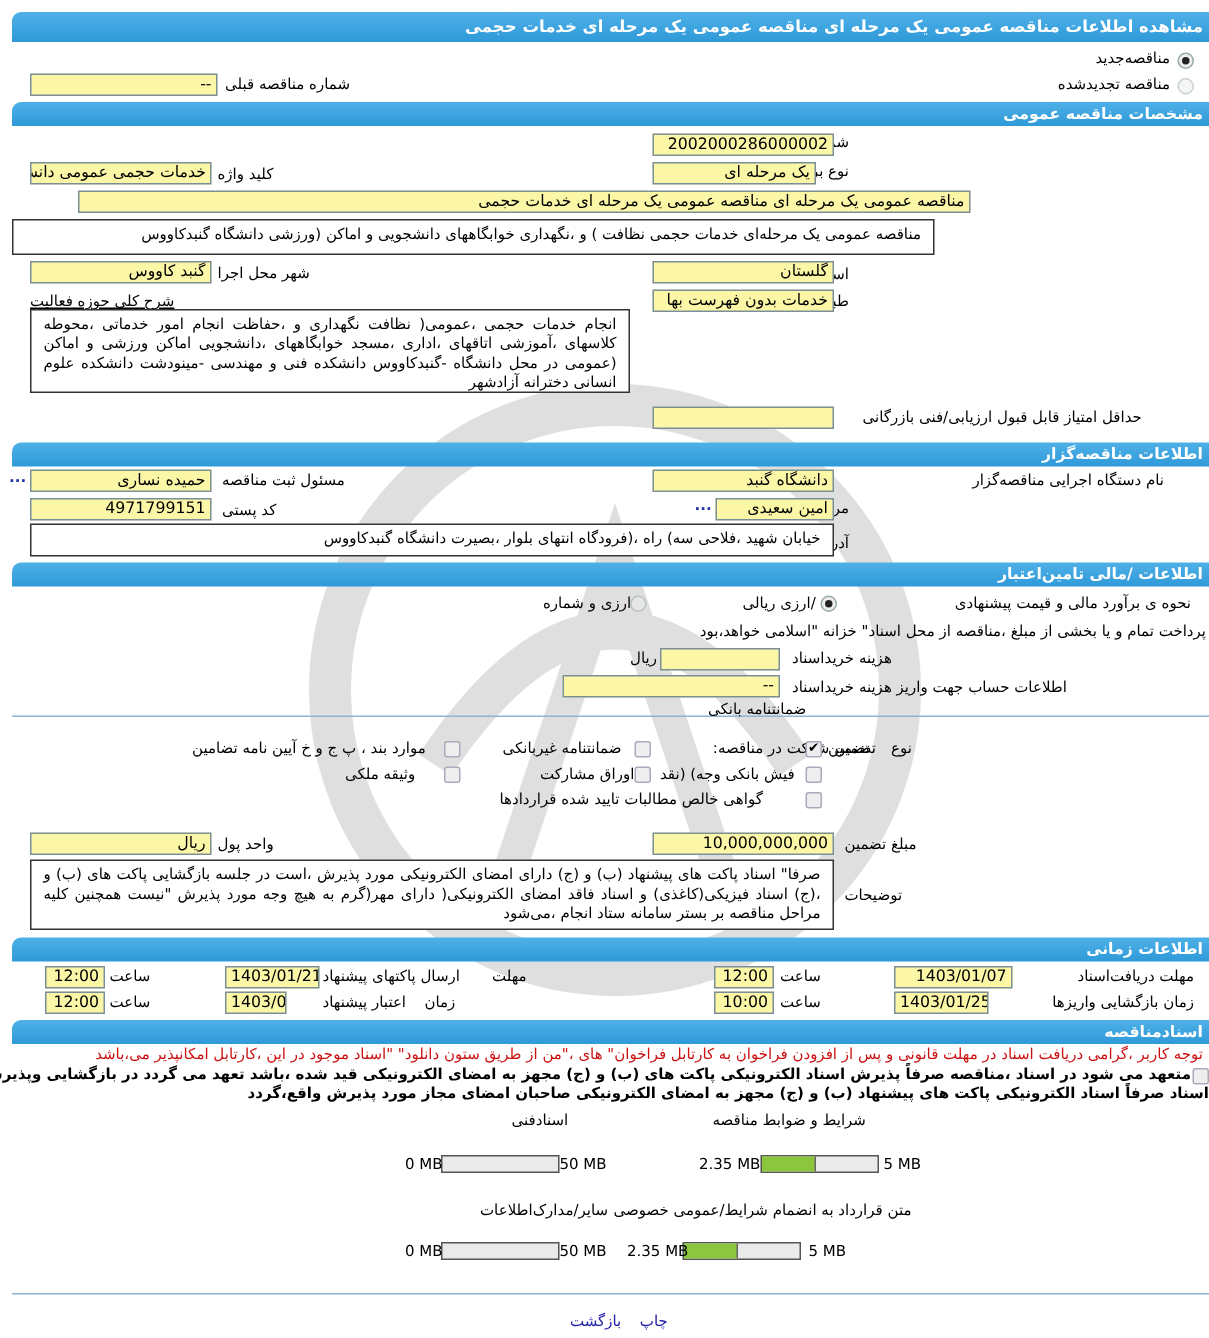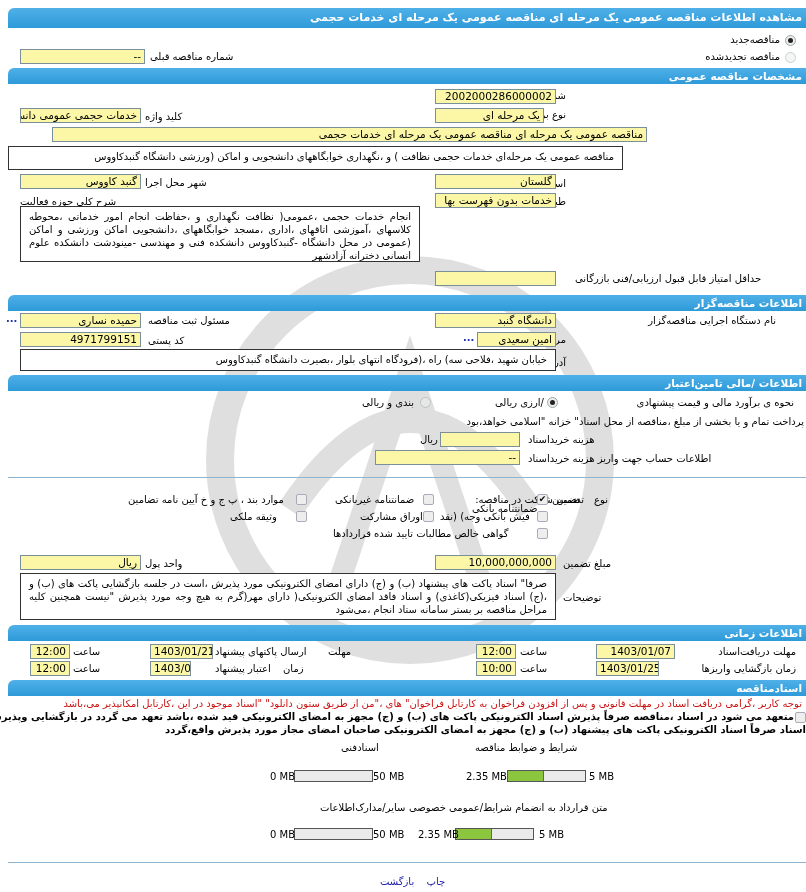--- a/index.html
+++ b/index.html
@@ -121,39 +121,39 @@
 
 <span class="lbl" style="right:240px;top:356px">آدرس</span>
 <div class="box" style="left:20px;top:349px;width:536px;height:22px;white-space:nowrap;line-height:15px;padding-top:2px">خیابان شهید ،فلاحی سه) راه ،(فرودگاه انتهای بلوار ،بصیرت دانشگاه گنبدکاووس</div>
 
 <div class="bar" style="top:375px">اطلاعات /مالی تامین‌اعتبار</div>
 
 <span class="lbl" style="right:12px;top:396px">نحوه ی برآورد مالی و قیمت پیشنهادی</span>
 <span class="radio on" style="left:547px;top:397px"></span>
 <span class="lbl" style="left:495px;top:396px">/ارزی ریالی</span>
 <span class="radio off" style="left:420px;top:397px"></span>
-<span class="lbl" style="left:362px;top:396px">بندی و ریالی</span>
+<span class="lbl" style="left:362px;top:396px">ارزی و شماره</span>
 
 <span class="lbl" style="right:2px;top:415px">پرداخت تمام و یا بخشی از مبلغ ،مناقصه از محل اسناد" خزانه "اسلامی خواهد،بود</span>
 
 <span class="lbl" style="left:528px;top:433px">هزینه خریداسناد</span>
 <div class="fld" style="left:440px;top:432px;width:80px"></div>
 <span class="lbl" style="left:420px;top:433px">ریال</span>
 
 <span class="lbl" style="left:528px;top:452px">اطلاعات حساب جهت واریز هزینه خریداسناد</span>
 <div class="fld" style="left:375px;top:450px;width:145px">--</div>
 
 <div class="sep" style="top:477px"></div>
 
 <span class="lbl" style="right:222px;top:493px">تضمین شرکت در مناقصه:</span>
 <span class="lbl" style="left:594px;top:493px">نوع</span>
 <span class="lbl" style="left:552px;top:493px">تضمین</span>
 
 <span class="chk" style="left:537px;top:494px">✔</span>
-<span class="lbl" style="left:472px;top:502px">ضمانتنامه بانکی</span>
+<span class="lbl" style="left:472px;top:467px">ضمانتنامه بانکی</span>
 <span class="chk" style="left:423px;top:494px"></span>
 <span class="lbl" style="left:335px;top:493px">ضمانتنامه غیربانکی</span>
 <span class="chk" style="left:296px;top:494px"></span>
 <span class="lbl" style="left:128px;top:493px">موارد بند ، پ ج و خ آیین نامه تضامین</span>
 
 <span class="chk" style="left:537px;top:511px"></span>
 <span class="lbl" style="left:440px;top:510px">فیش بانکی وجه) (نقد</span>
 <span class="chk" style="left:423px;top:511px"></span>
 <span class="lbl" style="left:360px;top:510px">اوراق مشارکت</span>
 <span class="chk" style="left:296px;top:511px"></span>

